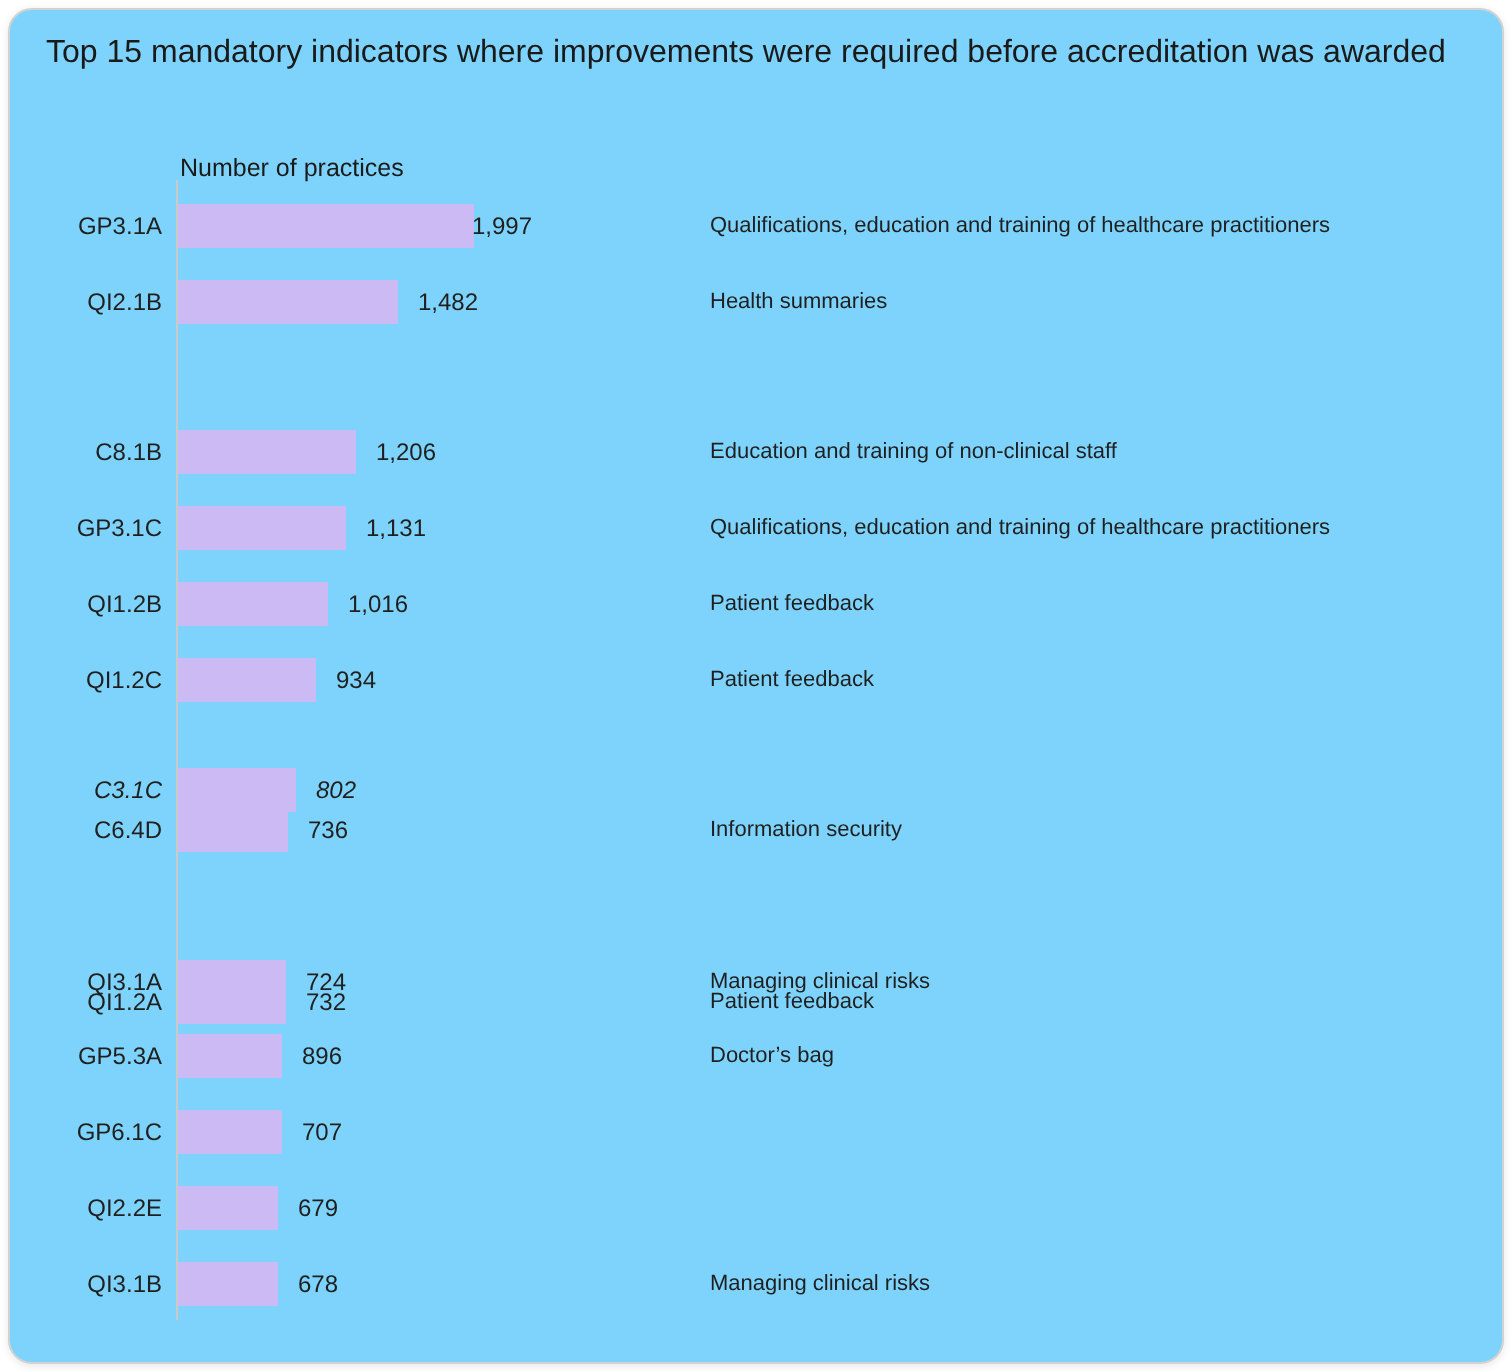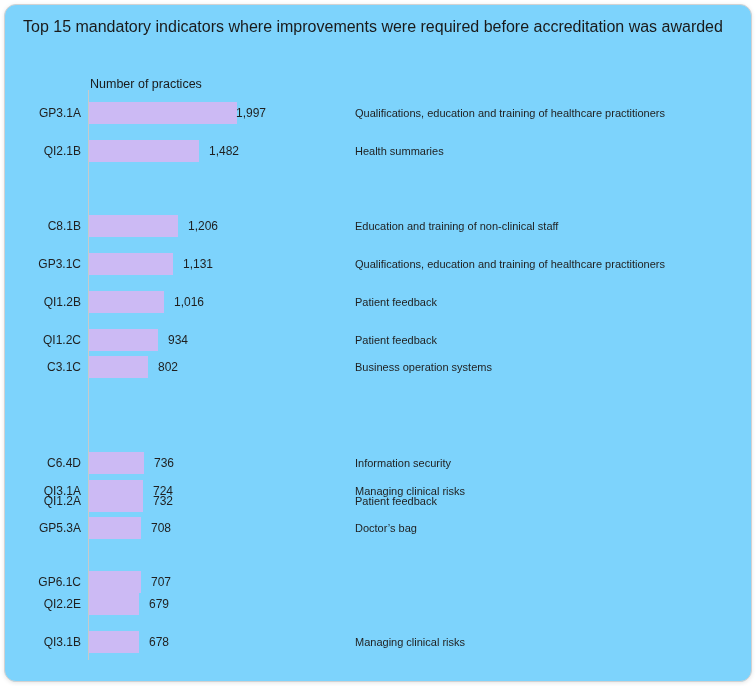--- a/index.html
+++ b/index.html
@@ -124,51 +124,50 @@
     <div class="bar" style="width: 75px; background: rgb(204, 186, 244);"></div>
     <span class="val" style="left: 174px;">1,016</span>
     <span class="desc">Patient feedback</span>
   </div>
     <div class="row" style="top: 328.5px;">
     <span class="cat">QI1.2C</span>
     <div class="bar" style="width: 69px; background: rgb(204, 186, 244);"></div>
     <span class="val" style="left: 168px;">934</span>
     <span class="desc">Patient feedback</span>
   </div>
-    <div class="row" style="top: 356px;">
+    <div class="row" style="top: 384px; font-style: italic;">
     <span class="cat">C3.1C</span>
     <div class="bar" style="width: 59px; background: rgb(204, 186, 244);"></div>
     <span class="val" style="left: 158px;">802</span>
-    <span class="desc">Business operation systems</span>
   </div>
-    <div class="row" style="top: 404px; margin-top: 48px;">
+    <div class="row" style="top: 404px;">
     <span class="cat">C6.4D</span>
     <div class="bar" style="width: 55px; background: rgb(204, 186, 244);"></div>
     <span class="val" style="left: 154px;">736</span>
     <span class="desc">Information security</span>
   </div>
     <div class="row" style="top: 441.75px; margin-top: 48px;">
     <span class="cat">QI1.2A</span>
     <div class="bar" style="width: 54px; background: rgb(204, 186, 244);"></div>
     <span class="val" style="left: 153px;">732</span>
     <span class="desc">Patient feedback</span>
   </div>
     <div class="row" style="top: 479.5px;">
     <span class="cat">QI3.1A</span>
     <div class="bar" style="width: 54px; background: rgb(204, 186, 244);"></div>
     <span class="val" style="left: 153px;">724</span>
     <span class="desc">Managing clinical risks</span>
   </div>
     <div class="row" style="top: 517.25px;">
     <span class="cat">GP5.3A</span>
     <div class="bar" style="width: 52px; background: rgb(204, 186, 244);"></div>
-    <span class="val" style="left: 151px;">708</span>
+    <span class="val" style="left: 151px;">896</span>
     <span class="desc">Doctor’s bag</span>
   </div>
-    <div class="row" style="top: 571px; padding-left: 24px;">
+    <div class="row" style="top: 555px; padding-left: 24px;">
     <span class="cat">GP6.1C</span>
     <div class="bar" style="width: 52px; background: rgb(204, 186, 244);"></div>
     <span class="val" style="left: 151px;">707</span>
   </div>
     <div class="row" style="top: 592.75px;">
     <span class="cat">QI2.2E</span>
     <div class="bar" style="width: 50px; background: rgb(204, 186, 244);"></div>
     <span class="val" style="left: 149px;">679</span>
   </div>
     <div class="row" style="top: 630.5px;">

